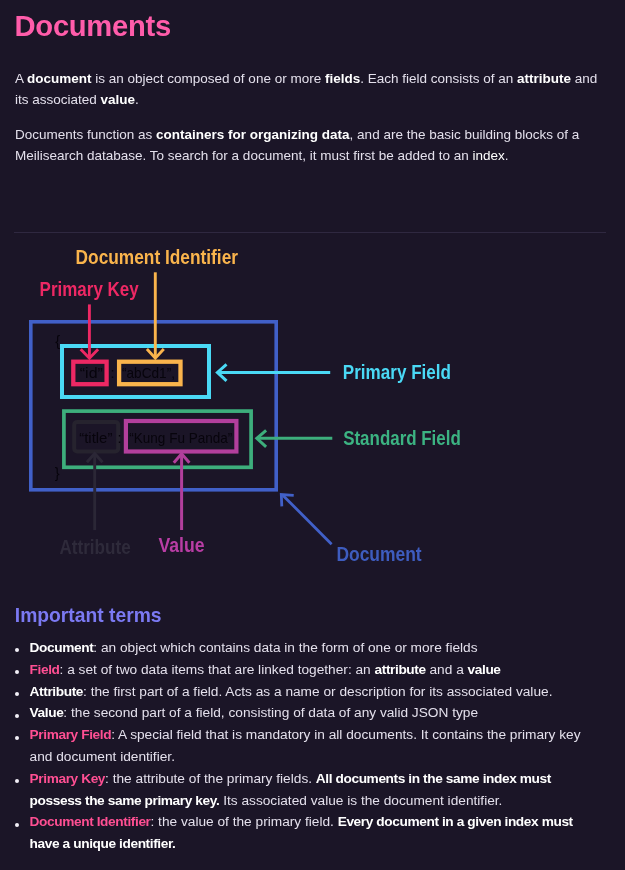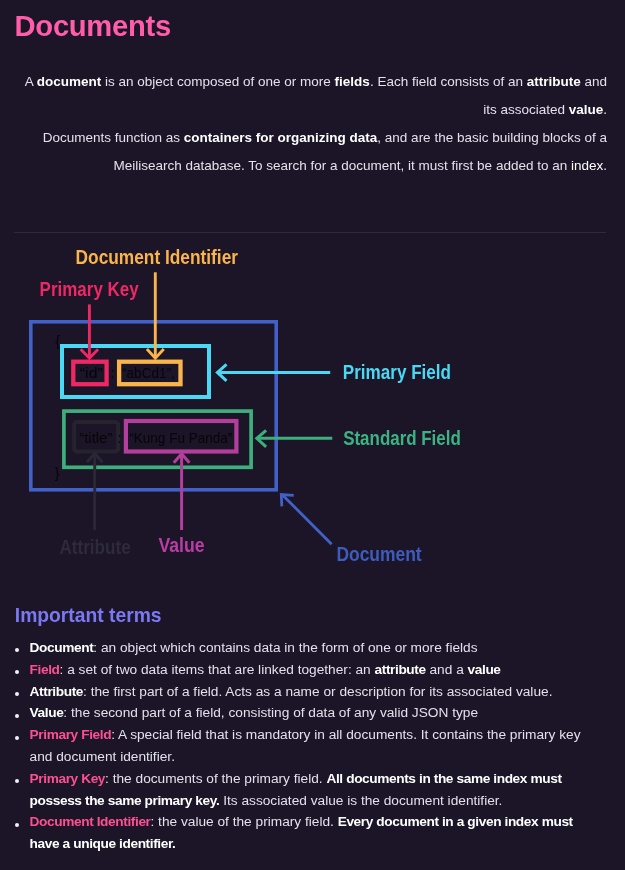--- a/index.html
+++ b/index.html
@@ -15,21 +15,21 @@
   
   .title{
     position:absolute;left:14.6px;top:9.2px;
     color:#ff5caa;font-size:29.2px;font-weight:bold;
     letter-spacing:-0.3px;line-height:34px;white-space:nowrap;
   }
 
   
   .para{
     position:absolute;left:15px;width:592px;
-    font-size:13.5px;line-height:28px;color:#e4e0ec;text-align:right;
+    font-size:13.5px;line-height:21px;color:#e4e0ec;
   }
   .para b{color:#ffffff;font-weight:bold;}
   .para .lk{color:#ffffff;text-decoration:none;cursor:pointer;}
   #para1{top:68px;}
   #para2{top:124px;}
 
   
   .h2{
     position:absolute;left:14.8px;
     color:#7b79f2;font-size:22.2px;font-weight:bold;
@@ -128,16 +128,16 @@
     </svg>
   </div>
 
   <div class="h2" id="h2-terms">Important terms</div>
   <ul class="terms">
       <li><b>Document</b><span>: an object which contains data in the form of one or more fields</span></li>
       <li><span class="pinkb">Field</span><span>: a set of two data items that are linked together: an </span><b>attribute</b><span> and a </span><b>value</b></li>
       <li><b>Attribute</b><span>: the first part of a field. Acts as a name or description for its associated value.</span></li>
       <li><b>Value</b><span>: the second part of a field, consisting of data of any valid JSON type</span></li>
       <li><span class="pinkb">Primary Field</span><span>: A special field that is mandatory in all documents. It contains the primary key and document identifier.</span></li>
-      <li><span class="pinkb">Primary Key</span><span>: the documents of the primary field. </span><b>All documents in the same index must possess the same primary key.</b><span> Its associated value is the document identifier.</span></li>
+      <li><span class="pinkb">Primary Key</span><span>: the attribute of the primary fields. </span><b>All documents in the same index must possess the same primary key.</b><span> Its associated value is the document identifier.</span></li>
       <li><span class="pinkb">Document Identifier</span><span>: the value of the primary field. </span><b>Every document in a given index must have a unique identifier.</b></li>
     </ul>
 </div>
 
 </body></html>

